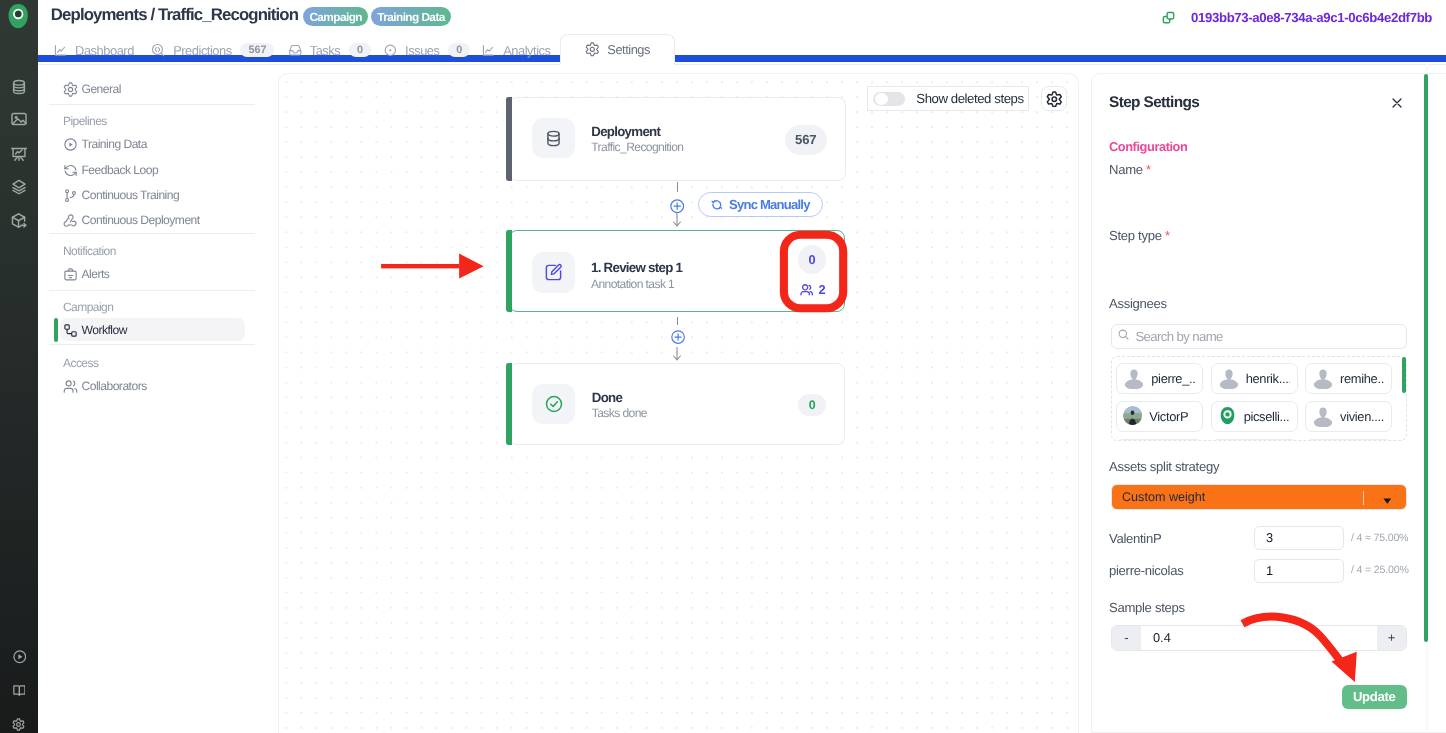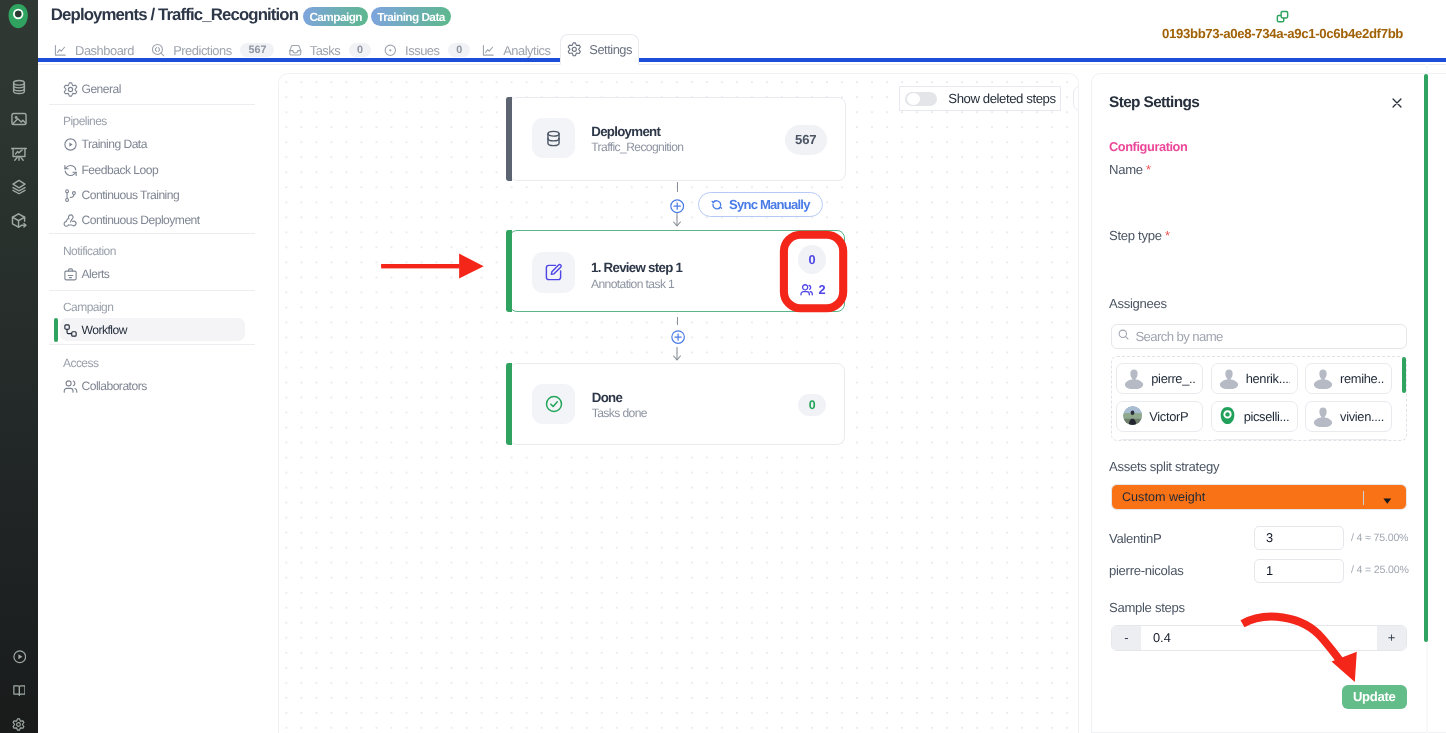--- a/index.html
+++ b/index.html
@@ -17,27 +17,27 @@
   .rail-ico svg { display:block; width:100%; height:100%; }
 
   
   .hdr { position:absolute; left:38px; top:0; width:1408px; height:34px; }
   .hdr-title { position:absolute; left:12.8px; top:5.4px; font-size:16.8px; font-weight:700;
                color:#2d3748; letter-spacing:-0.87px; white-space:nowrap; }
   .badge { position:absolute; top:6.8px; height:19.6px; border-radius:10px; color:#fff;
            font-size:11.8px; font-weight:700; display:flex; align-items:center;
            justify-content:center; padding:0 6.4px; letter-spacing:-0.55px;
            background:linear-gradient(105deg,#7fa3e0 0%,#5cb98b 100%); }
-  .uid { position:absolute; left:1124.0px; top:10.1px; display:flex; align-items:center; gap:3px;
-         color:#a16207; font-size:13.2px; font-weight:700; letter-spacing:-0.35px;flex-direction:column; }
+  .uid { position:absolute; left:1124.0px; top:10.1px; display:flex; align-items:center; gap:16px;
+         color:#6d28d9; font-size:13.2px; font-weight:700; letter-spacing:-0.35px; }
   .uid svg { display:block; }
 
   
   .tabs { position:absolute; left:38px; top:35px; width:1408px; height:27px;
-          border-bottom:4px solid #1d4ed8; }
+          border-bottom:7px solid #1d4ed8; }
   .tab { position:absolute; top:0; height:30px; display:flex; align-items:center; gap:7.5px;
          color:#9ea4ae; font-size:12.9px; font-weight:400; white-space:nowrap;
          letter-spacing:-0.48px; }
   .tab svg { display:block; }
   .tab .cnt { background:#f1f2f6; color:#8f95a2; font-size:10.8px; font-weight:700;
               border-radius:9px; padding:0 8px; height:14px; line-height:14px;
               letter-spacing:0; margin-left:1.2px; }
   .tab.active { color:#6b7280; font-weight:400; background:#fff;
                 border:1px solid #e9ebef; border-bottom:1px solid #fff;
                 border-radius:8px 8px 0 0; z-index:3; top:-1px; height:31px; }
@@ -57,21 +57,21 @@
   
   .canvas { position:absolute; left:277.6px; top:73.3px; width:801px; height:660px;
             background:#fff; border:1px solid #f0f1f3; border-bottom:none;
             border-radius:10px 10px 0 0;
             background-image:radial-gradient(#e9ebef 0.7px, transparent 0.72px);
             background-size:15.03px 15.03px; background-position:29.9px 15.7px;
             overflow:hidden; }
 
   .topctl { position:absolute; display:flex; align-items:center; }
   .toggle-wrap { height:25px; width:162.7px; border:1px solid #e7e9ee; border-radius:0; background:#fff;
-                 display:flex; align-items:center; padding:0 0 0 5.4px; gap:11.1px;margin-left:32px; }
+                 display:flex; align-items:center; padding:0 0 0 5.4px; gap:11.1px; }
   .toggle { width:32.1px; height:13.5px; border-radius:7px; background:#e3e5e9; position:relative; }
   .toggle i { position:absolute; left:1.9px; top:1px; width:13px; height:11.5px; border-radius:50%;
               background:#fff; display:block; }
   .toggle-lbl { font-size:13.2px; color:#262f3a; letter-spacing:-0.43px; }
   .gearbtn { width:25.4px; height:25px; border:1px solid #e7e9ee; border-radius:7px;
              background:#fff; display:flex; align-items:center; justify-content:center; }
 
   
   .card { position:absolute; background:#fff; border:1px solid #e9ebef; border-radius:8px; }
   .card .lbar { position:absolute; left:-3.5px; top:-1px; width:5.2px; bottom:-1px;
@@ -266,21 +266,21 @@
         <span>Issues</span>
         <span class="cnt">0</span>
       </div>
       <div class="tab" style="left: 443.1px;">
         <svg width="14.6" height="14.6" viewBox="0 0 24 24" fill="none" stroke="currentColor" stroke-width="1.8" stroke-linecap="round" stroke-linejoin="round">
           <path d="M4 4v16h16"></path>
           <path d="M7.5 15.5 11 11l2.5 2.5L19 7"></path>
         </svg>
         <span>Analytics</span>
       </div>
-      <div class="tab active" style="left: 522.2px; padding: 0px 6px;">
+      <div class="tab active" style="left: 522.2px; padding: 0px 24px;">
         <svg width="14.6" height="14.6" viewBox="0 0 24 24" fill="none" stroke="currentColor" stroke-width="1.8" stroke-linecap="round" stroke-linejoin="round">
           <path d="M10.23 1.45 L13.77 1.45 L15.55 5.85 L20.26 5.19 L22.02 8.25 L19.10 12.00 L22.02 15.75 L20.26 18.81 L15.55 18.15 L13.77 22.55 L10.23 22.55 L8.45 18.15 L3.74 18.81 L1.98 15.75 L4.90 12.00 L1.98 8.25 L3.74 5.19 L8.45 5.85 Z"></path>
           <circle cx="12" cy="12" r="3.4"></circle>
         </svg>
         <span>Settings</span>
       </div>
     </div>
 
   <div class="side" id="side">
       <div class="side-item" style="top: 11px;">

